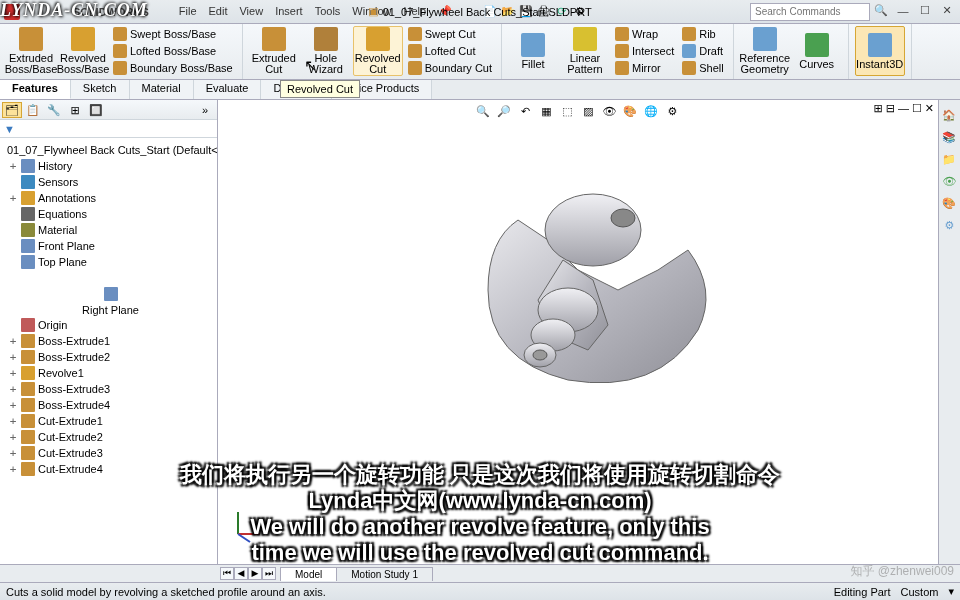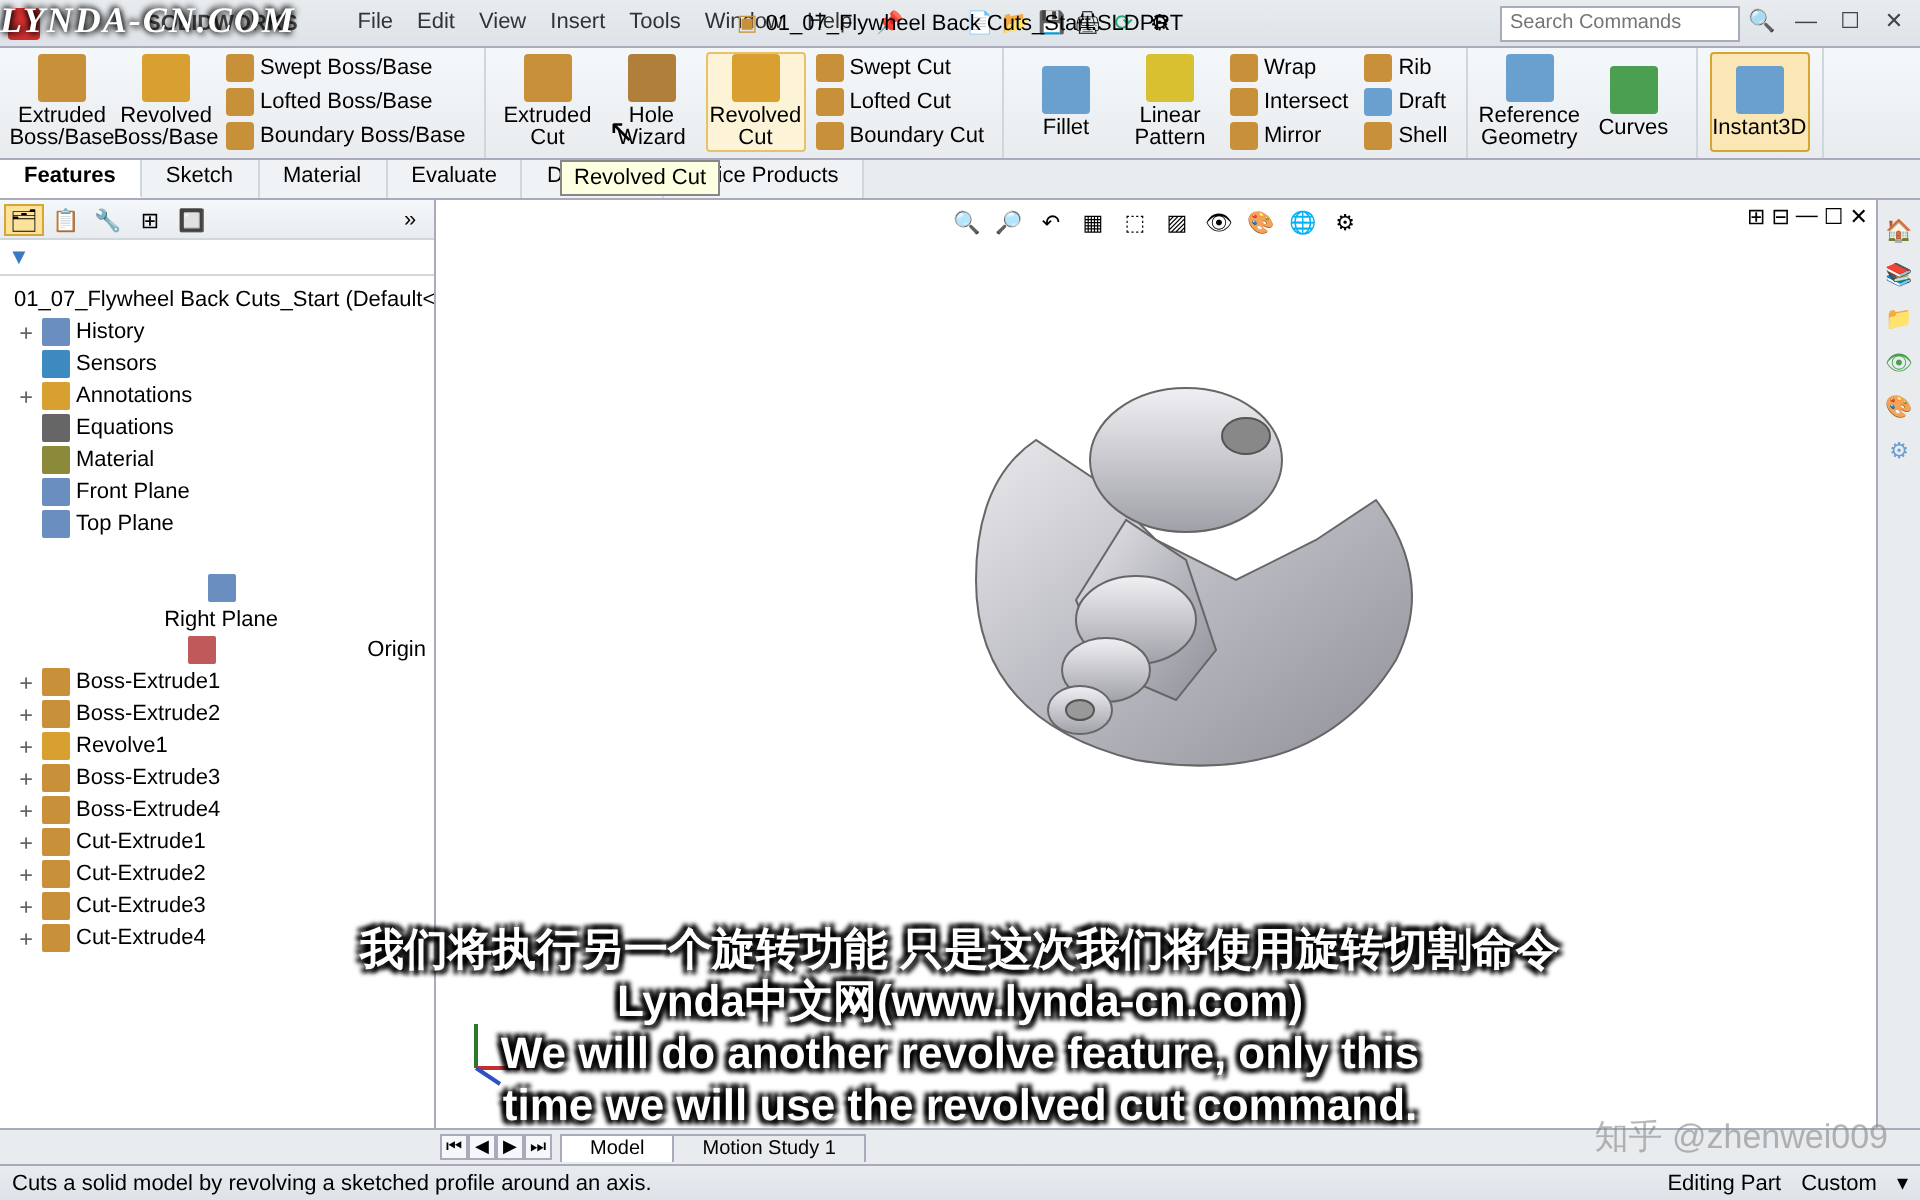--- a/index.html
+++ b/index.html
@@ -51,21 +51,21 @@
 .bottom-tabs { height:18px; background:#e8ecef; display:flex; align-items:center; border-top:1px solid #aab; padding-left:220px; }
 .btab { padding:1px 14px; border:1px solid #aab; border-bottom:none; background:#fff; font-size:10px; margin-right:-1px; }
 .btab.inact { background:#e8ecef; }
 .btab-nav { display:flex; margin-right:4px; }
 .btab-nav span { width:14px; text-align:center; border:1px solid #aab; background:#f5f8fb; font-size:9px; }
 .statusbar { height:18px; background:linear-gradient(#e8ecef,#dde3e8); display:flex; align-items:center; padding:0 6px; border-top:1px solid #aab; justify-content:space-between; font-size:10px; }
 .sb-right { display:flex; gap:10px; align-items:center; }
 .subtitle { position:absolute; bottom:34px; left:0; right:0; text-align:center; z-index:900; pointer-events:none; }
 .subtitle div { color:#fff; font-size:22px; font-weight:bold; text-shadow:2px 2px 2px #000,-2px -2px 2px #000,2px -2px 2px #000,-2px 2px 2px #000; line-height:26px; font-family:"Microsoft YaHei",sans-serif; }
 .cursor { position:absolute; top:32px; left:304px; z-index:60; font-size:16px; }
-.wm-br { position:absolute; right:16px; bottom:20px; color:#888; font-size:17px; opacity:.6; z-index:800;margin-top:41px; }
+.wm-br { position:absolute; right:6px; bottom:20px; color:#888; font-size:12px; opacity:.6; z-index:800;margin-top:41px; }
 </style>
 </head>
 <body>
 
 <div class="watermark-tl">LYNDA-CN.COM</div>
 
 <div class="titlebar">
   <div class="tb-left">
     <span class="logo-sw"></span>
     <span class="tb-text">SOLIDWORKS</span>
@@ -274,21 +274,21 @@
           <div class="tree-item" style="padding-left: 6px;">
             <span class="expand">&nbsp;</span>
             <span class="ti-icon" style="background:#6a8ec0"></span>
             <span>Top Plane</span>
           </div>
           <div class="tree-item" style="padding-left: 6px; flex-direction: column;">
             <span class="expand">&nbsp;</span>
             <span class="ti-icon" style="background:#6a8ec0"></span>
             <span>Right Plane</span>
           </div>
-          <div class="tree-item" style="padding-left: 6px; justify-content: space-between;">
+          <div class="tree-item" style="padding-left: 6px;">
             <span class="expand">&nbsp;</span>
             <span class="ti-icon" style="background:#c05a5a"></span>
             <span>Origin</span>
           </div>
           <div class="tree-item" style="padding-left: 6px;">
             <span class="expand">+</span>
             <span class="ti-icon" style="background:#c89038"></span>
             <span>Boss-Extrude1</span>
           </div>
           <div class="tree-item" style="padding-left: 6px;">

